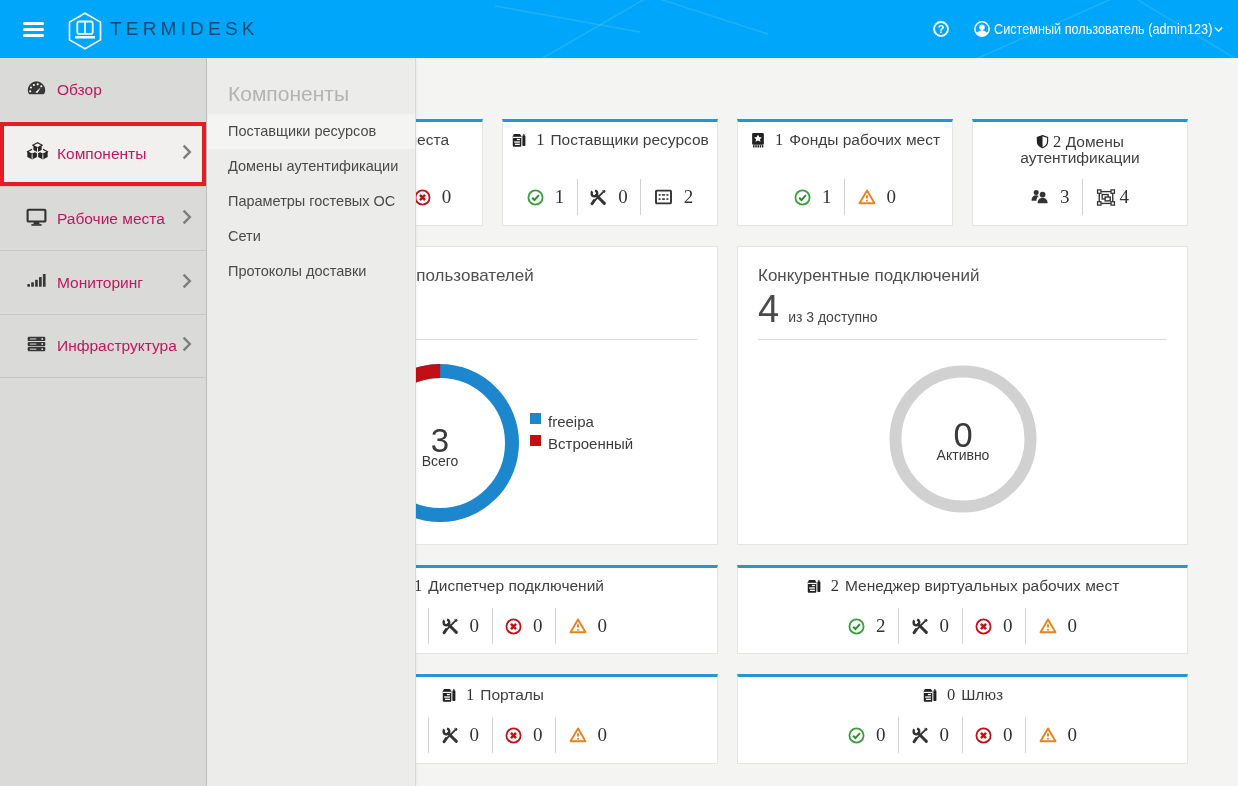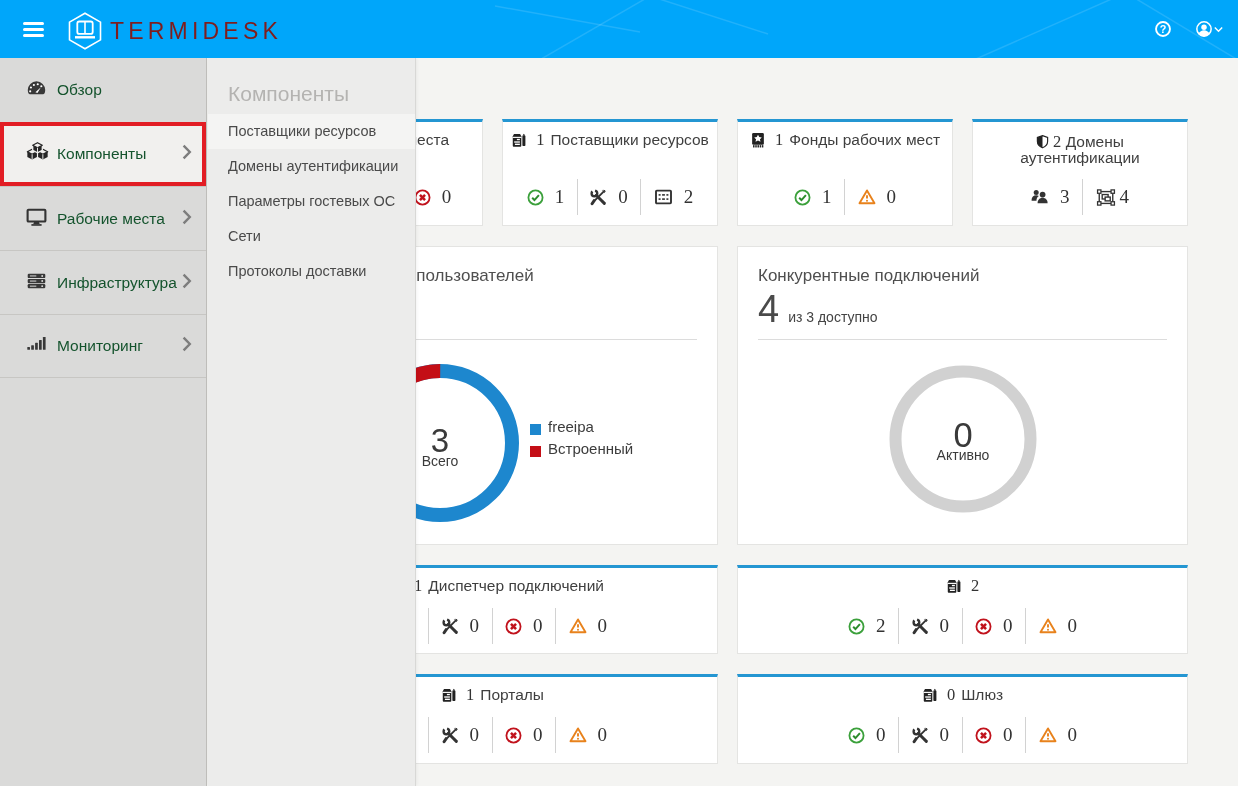--- a/index.html
+++ b/index.html
@@ -5,29 +5,29 @@
 * { margin:0; padding:0; box-sizing:border-box; }
 html,body { width:1238px; height:786px; overflow:hidden; font-family:"Liberation Sans",sans-serif; background:#f4f4f2; }
 .num { font-family:"Liberation Serif",serif; }
 
 
 .topbar { position:absolute; left:0; top:0; width:1238px; height:58px; background:#00a6fa; z-index:50; overflow:hidden; }
 .tb-lines { position:absolute; left:0; top:0; }
 .burger { position:absolute; left:23px; top:22px; width:21px; }
 .burger div { height:3px; background:#fff; border-radius:2px; margin-bottom:3.2px; }
 .logo-hex { position:absolute; left:68px; top:12px; }
-.logo-text { position:absolute; left:110px; top:18px; color:#7f1d1d; font-size:23px; letter-spacing:4.2px; font-weight:400; }
+.logo-text { position:absolute; left:110px; top:18px; color:#0c4a6e; font-size:19px; letter-spacing:4.2px; font-weight:400; }
 .tb-right { position:absolute; right:15px; top:0; height:58px; display:flex; align-items:center; color:#fff; }
 .helpic { margin-right:25px; }
 .usertext { width:218px; margin-left:4px; display:inline-block; } .ut-in { display:inline-block; font-size:15px; transform:scaleX(0.845); transform-origin:left center; white-space:nowrap; }
 .caret { margin-left:2px; }
 
 
 .sidebar { position:absolute; left:0; top:58px; width:207px; bottom:0; background:#dadad9; border-right:1px solid #bebdba; z-index:40; }
-.sb-item { position:relative; height:64px; display:flex; align-items:center; border-top:1px solid #c7c6c3; color:#14532d; font-size:15.5px; }
+.sb-item { position:relative; height:64px; display:flex; align-items:center; border-top:1px solid #c7c6c3; color:#be185d; font-size:15.5px; }
 .sb-item:first-child { border-top:none; } .sb-item:last-child { border-bottom:1px solid #c7c6c3; }
 .sb-item .ic { position:absolute; left:26px; width:20px; text-align:center; }
 .sb-item .lbl { position:absolute; left:57px; }
 .sb-item .chev { position:absolute; right:14px; }
 .sb-item.active { background:#f1f0ee; border:4px solid #e21d24; }
 .sb-item.active .ic { left:22px; }
 .sb-item.active .lbl { left:53px; }
 .sb-item.active .chev { right:10px; }
 
 
@@ -58,21 +58,21 @@
 .ctitle { position:absolute; left:20px; top:19px; font-size:17px; color:#4f4f4f; }
 .cnum { position:absolute; left:20px; top:43px; display:flex; align-items:baseline; gap:9px; }
 .cnum .big { font-family:"Liberation Sans",sans-serif; font-size:38px; color:#4a4a4a; line-height:1; }
 .cnum .sub { font-size:14px; color:#444; }
 .rule { position:absolute; left:20px; right:20px; top:92px; height:1px; background:#dcdcdc; }
 .donut { position:absolute; }
 .dcenter { position:absolute; text-align:center; }
 .dcenter .dn { font-family:"Liberation Sans",sans-serif; font-size:33px; color:#3a3a3a; line-height:1; }
 .dcenter .dl { font-size:14px; color:#3a3a3a; margin-top:3px; }
 .legend { position:absolute; font-size:15px; color:#3c3c3c; }
-.leg-row { display:flex; align-items:flex-end; gap:7px; height:22px; }
+.leg-row { display:flex; align-items:flex-start; gap:7px; height:22px; }
 .leg-sq { width:11px; height:11px; }
 </style>
 </head>
 <body>
 
 <svg width="0" height="0" style="position:absolute">
 <defs>
 <symbol id="s-ok" viewBox="0 0 18 18">
   <circle cx="9" cy="9" r="7.5" fill="none" stroke="#3ba03b" stroke-width="1.9"></circle>
   <path d="M5.5 9.3 l2.4 2.4 4.7-5.3" fill="none" stroke="#2c8c2c" stroke-width="2.1"></path>
@@ -249,20 +249,21 @@
   <div class="tb-right">
     <svg class="helpic" width="16" height="16" viewBox="0 0 17 17">
       <circle cx="8.5" cy="8.5" r="7.4" fill="none" stroke="#fff" stroke-width="2"></circle>
       <text x="8.5" y="12.4" text-anchor="middle" fill="#fff" font-size="11.5" font-weight="bold" font-family="Liberation Sans">?</text>
     </svg>
     <svg width="16" height="16" viewBox="0 0 17 17">
       <circle cx="8.5" cy="8.5" r="7.6" fill="none" stroke="#fff" stroke-width="1.6"></circle>
       <circle cx="8.5" cy="6.6" r="2.9" fill="#fff"></circle>
       <path d="M2.8 13.8 a7.6 7.6 0 0 0 11.4 0 c-1-2.6-3.2-3.9-5.7-3.9 s-4.7 1.3-5.7 3.9z" fill="#fff"></path>
     </svg>
+    <span class="usertext"><span class="ut-in">Системный пользователь (admin123)</span></span>
     <svg class="caret" width="9" height="7" viewBox="0 0 11 7">
         <path d="M1 1 L5.5 5.6 10 1" fill="none" stroke="#fff" stroke-width="1.7"></path>
       </svg>
   </div>
 </div>
 
 <div class="sidebar">
   <div class="sb-item">
       <span class="ic"><svg width="21" height="21">
           <use href="#s-tacho"></use>
@@ -282,32 +283,32 @@
       <span class="ic"><svg width="21" height="20">
           <use href="#s-desk"></use>
         </svg></span>
       <span class="lbl">Рабочие места</span>
       <span class="chev"><svg width="10" height="16">
           <use href="#s-chev"></use>
         </svg></span>
     </div>
   <div class="sb-item">
       <span class="ic"><svg width="21" height="20">
-          <use href="#s-stack"></use>
-        </svg></span>
-      <span class="lbl">Инфраструктура</span>
+          <use href="#s-sig"></use>
+        </svg></span>
+      <span class="lbl">Мониторинг</span>
       <span class="chev"><svg width="10" height="16">
           <use href="#s-chev"></use>
         </svg></span>
     </div>
   <div class="sb-item">
       <span class="ic"><svg width="21" height="20">
-          <use href="#s-sig"></use>
-        </svg></span>
-      <span class="lbl">Мониторинг</span>
+          <use href="#s-stack"></use>
+        </svg></span>
+      <span class="lbl">Инфраструктура</span>
       <span class="chev"><svg width="10" height="16">
           <use href="#s-chev"></use>
         </svg></span>
     </div>
 </div>
 
 <div class="grid">
 
   <div class="card topb row1">
     <div class="title">
@@ -489,20 +490,21 @@
           <span class="num">0</span>
         </div>
     </div>
   </div>
   <div class="card topb span2 r34">
     <div class="title">
         <svg width="16" height="17">
           <use href="#s-srv"></use>
         </svg>
         <span class="num">2</span>
+        <span>Менеджер виртуальных рабочих мест</span>
       </div>
     <div class="stats">
       <div class="st">
           <svg width="17" height="17">
             <use href="#s-ok"></use>
           </svg>
           <span class="num">2</span>
         </div>
         <div class="sep"></div>
       <div class="st">

